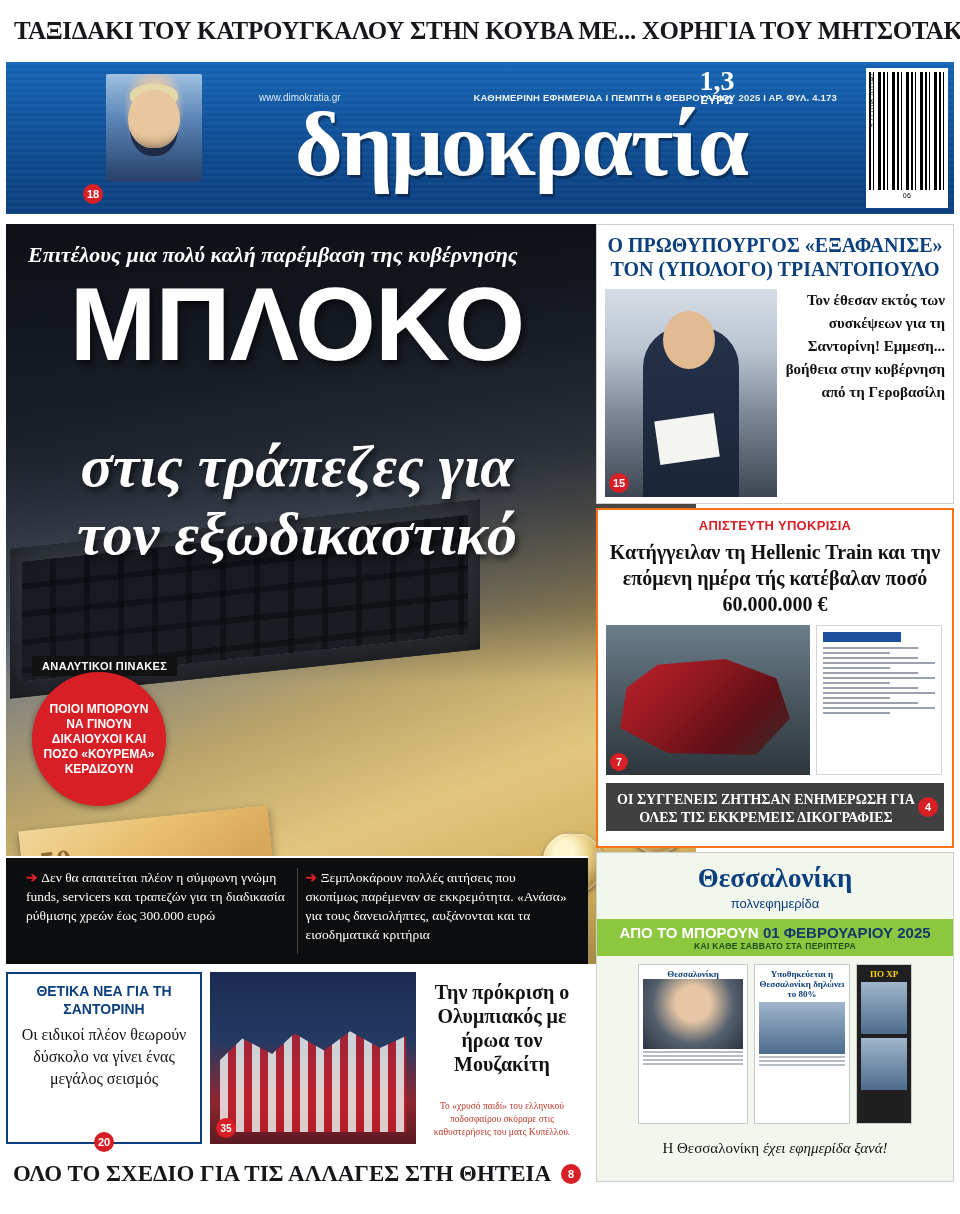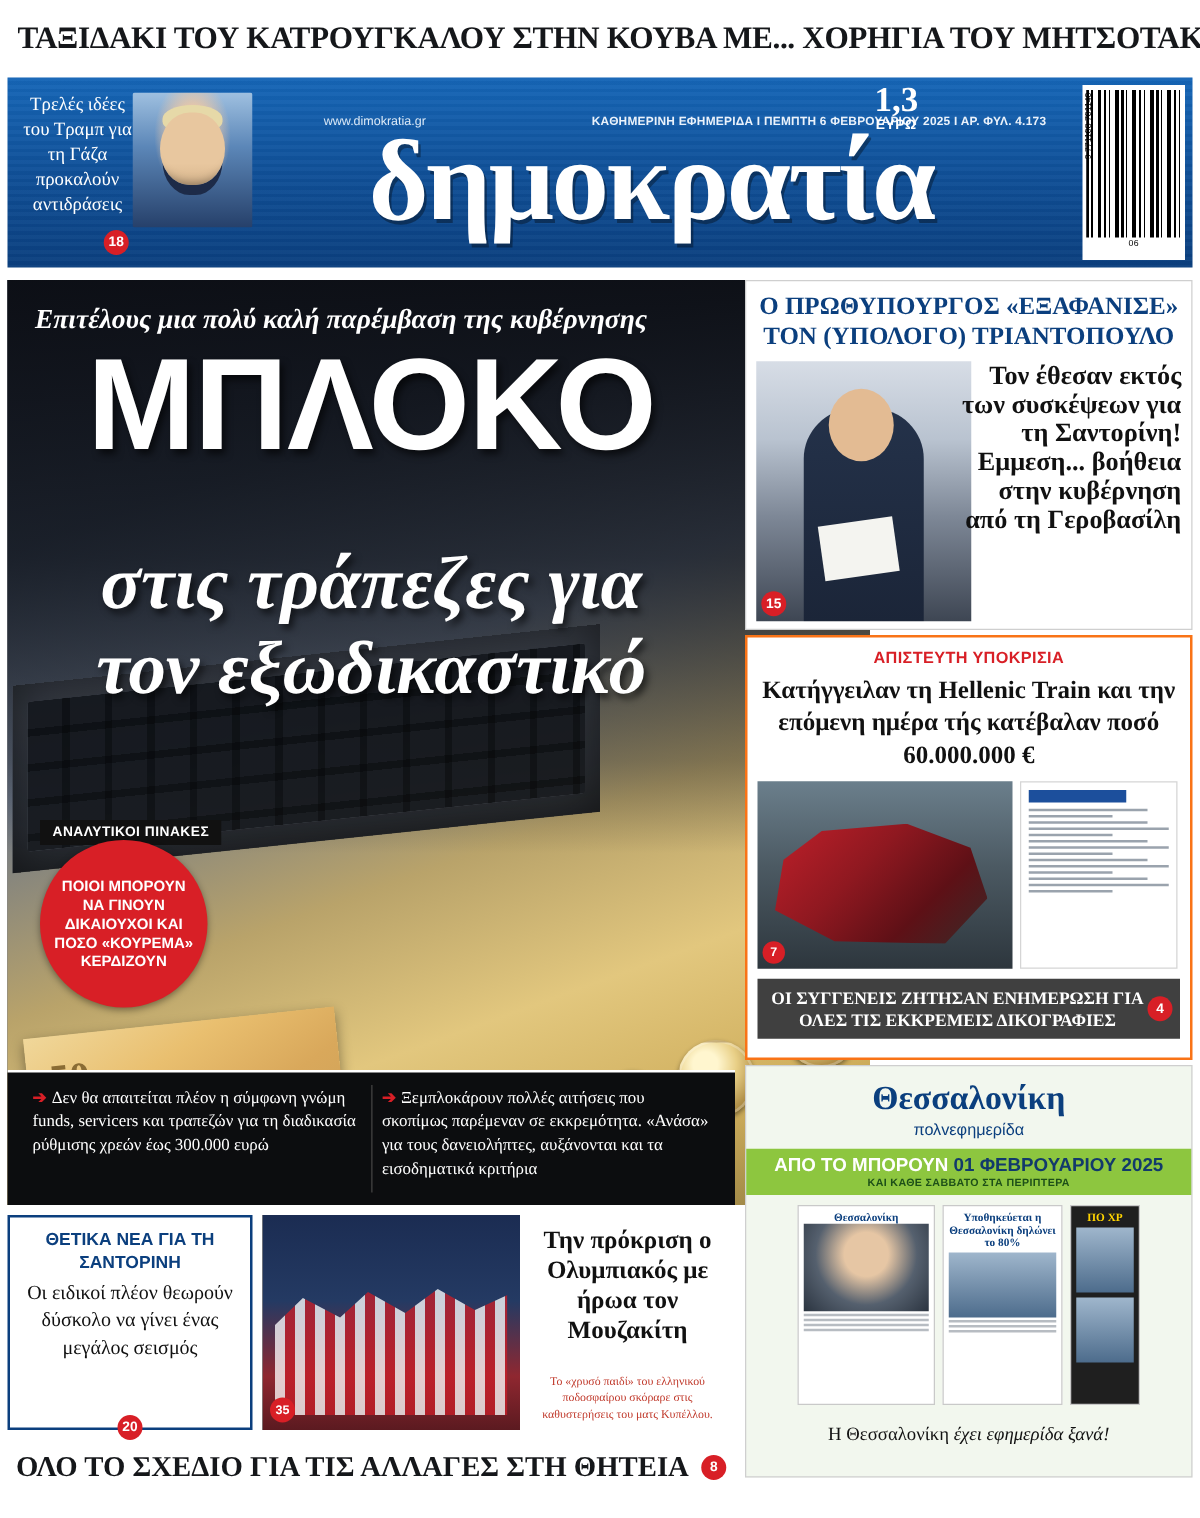--- a/index.html
+++ b/index.html
@@ -229,21 +229,21 @@
     position:absolute; left:58px; top:22px; width:52px; height:58px;
     border-radius:50%; background:#e3bb93;
   }
   .rt-photo .paper {
     position:absolute; left:52px; top:128px; width:60px; height:44px;
     background:#f4f4f0; transform: rotate(-8deg);
   }
   .badge-15 { position:absolute; left:4px; bottom:4px; width:20px; height:20px; font-size:11px; }
   .rt-text {
     position: absolute; right: 0; top: 0; width: 176px;
-    font-family: "Liberation Serif", serif; font-size: 21px; line-height: 23px;
+    font-family: "Liberation Serif", serif; font-size: 15px; line-height: 23px;
     color: #111; text-align: right; font-weight: 600;
   }
 
   .right-mid {
     position: absolute; left: 596px; top: 508px; width: 358px; height: 340px;
     border: 2px solid #f97316; background: #fff; padding: 8px;
   }
   .rm-kicker {
     color: #d81f26; font-weight: bold; font-size: 13px; text-align: center; letter-spacing: .3px;
   }
@@ -368,21 +368,20 @@
 
 <div class="page">
 
   <div class="topstrip">
     <div class="topstrip-text">ΤΑΞΙΔΑΚΙ ΤΟΥ ΚΑΤΡΟΥΓΚΑΛΟΥ ΣΤΗΝ ΚΟΥΒΑ ΜΕ... ΧΟΡΗΓΙΑ ΤΟΥ ΜΗΤΣΟΤΑΚΗ</div>
 
   </div>
 
   <div class="masthead">
     <div class="trump-box">
-      <div class="trump-text">Τρελές ιδέες του Τραμπ για τη Γάζα προκαλούν αντιδράσεις</div>
       <div class="trump-photo">
         <div class="trump-hair"></div>
       </div>
       <div class="badge badge-18">18</div>
     </div>
 
     <div class="mast-center">
       <div class="mast-url">www.dimokratia.gr</div>
       <div class="mast-meta">ΚΑΘΗΜΕΡΙΝΗ ΕΦΗΜΕΡΙΔΑ Ι ΠΕΜΠΤΗ 6 ΦΕΒΡΟΥΑΡΙΟΥ 2025 Ι ΑΡ. ΦΥΛ. 4.173</div>
       <div class="mast-logo">δημοκρατία</div>

